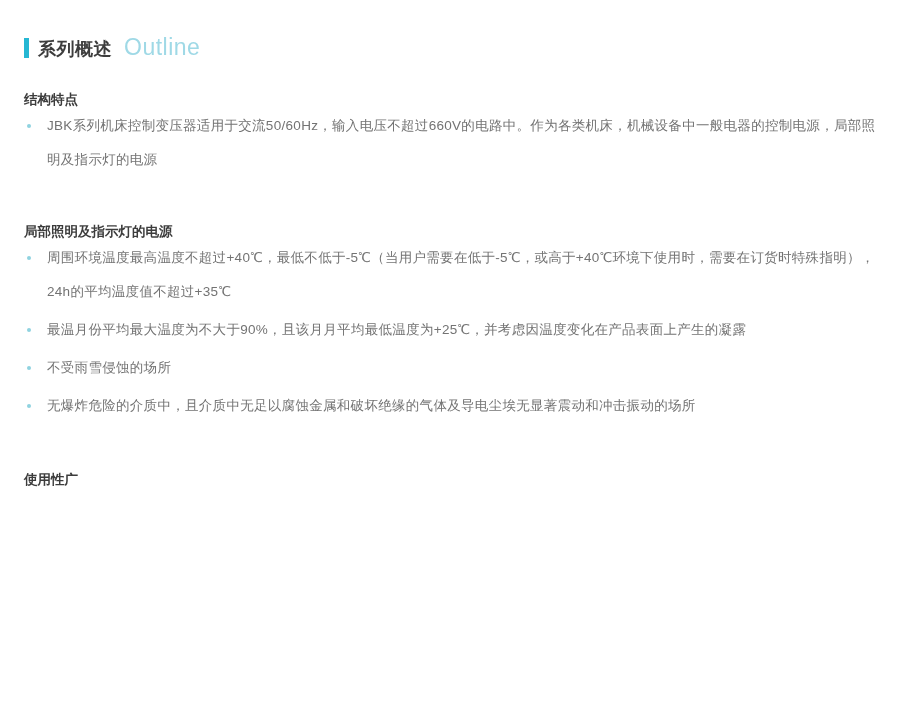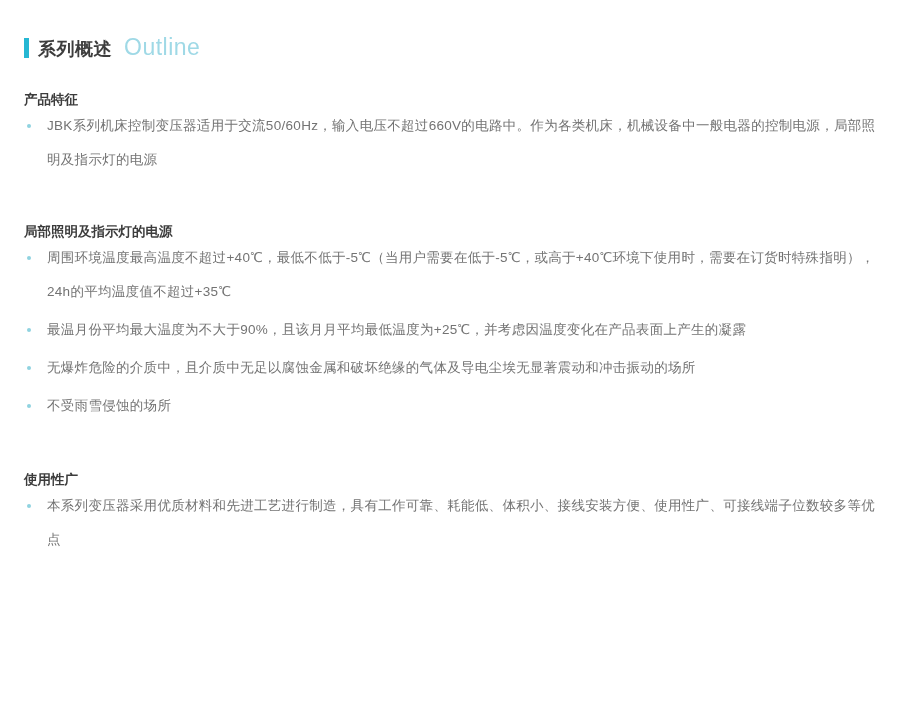--- a/index.html
+++ b/index.html
@@ -98,31 +98,28 @@
 <body>
 
 <div class="page">
 
   <div class="section-title">
     <span class="title-bar"></span>
     <span class="title-cn">系列概述</span>
     <span class="title-en">Outline</span>
   </div>
 
-  <h3 class="sub-heading h-feature">产品特征</h3>
+  <h3 class="sub-heading h-feature">结构特点</h3>
   <ul class="bullets list-feature">
     <li class="wide">JBK系列机床控制变压器适用于交流50/60Hz，输入电压不超过660V的电路中。作为各类机床，机械设备中一般电器的控制电源，局部照明及指示灯的电源</li>
   </ul>
 
   <h3 class="sub-heading h-conditions">局部照明及指示灯的电源</h3>
   <ul class="bullets list-conditions">
     <li class="wide">周围环境温度最高温度不超过+40℃，最低不低于-5℃（当用户需要在低于-5℃，或高于+40℃环境下使用时，需要在订货时特殊指明），24h的平均温度值不超过+35℃</li>
     <li>最温月份平均最大温度为不大于90%，且该月月平均最低温度为+25℃，并考虑因温度变化在产品表面上产生的凝露</li>
+    <li>不受雨雪侵蚀的场所</li>
     <li>无爆炸危险的介质中，且介质中无足以腐蚀金属和破坏绝缘的气体及导电尘埃无显著震动和冲击振动的场所</li>
-    <li>不受雨雪侵蚀的场所</li>
   </ul>
 
   <h3 class="sub-heading h-structure">使用性广</h3>
-  <ul class="bullets list-structure">
-    <li class="wide">本系列变压器采用优质材料和先进工艺进行制造，具有工作可靠、耗能低、体积小、接线安装方便、使用性广、可接线端子位数较多等优点</li>
-  </ul>
 
 </div>
 
 </body></html>

